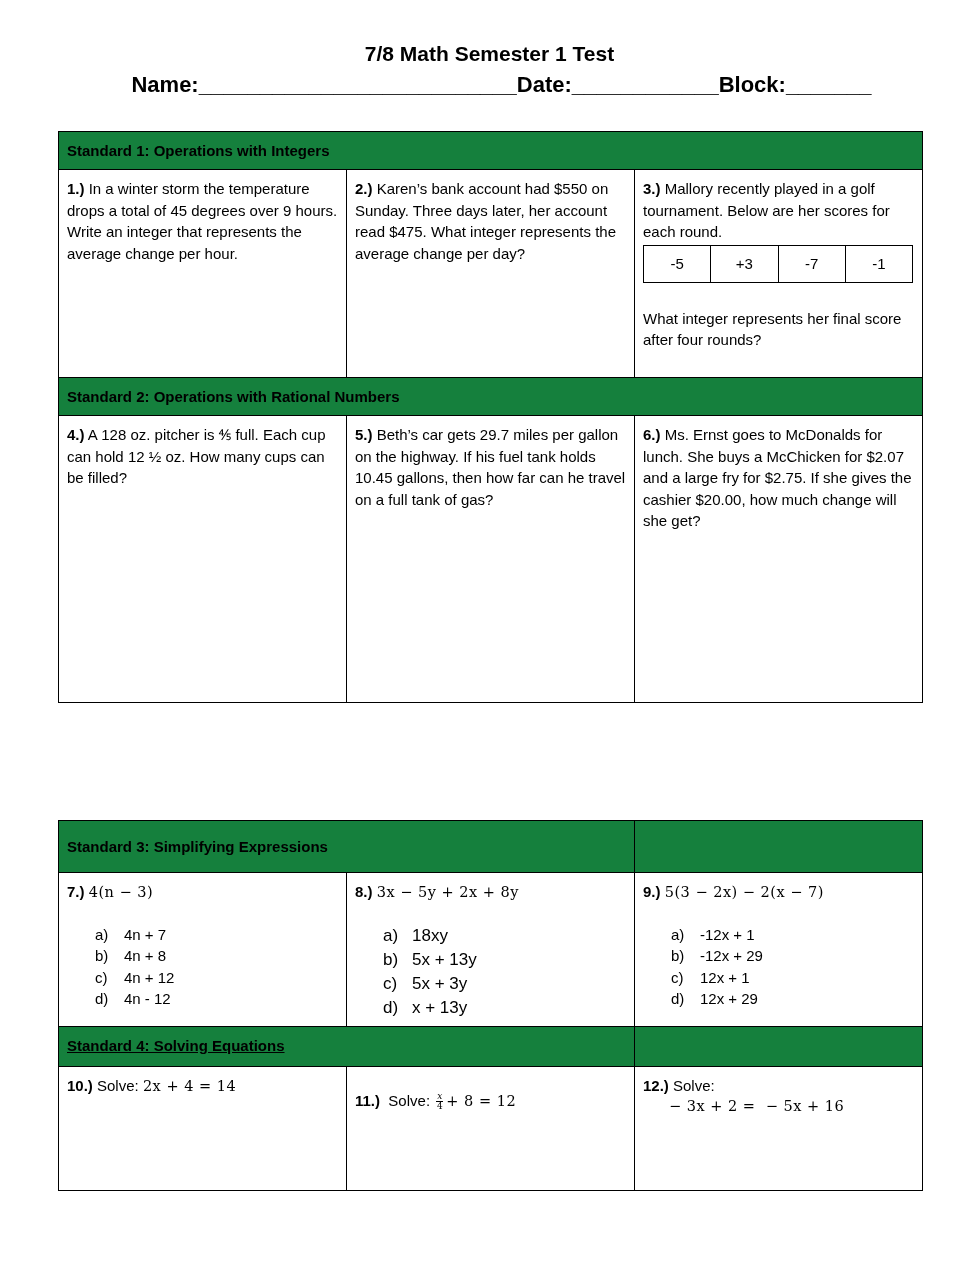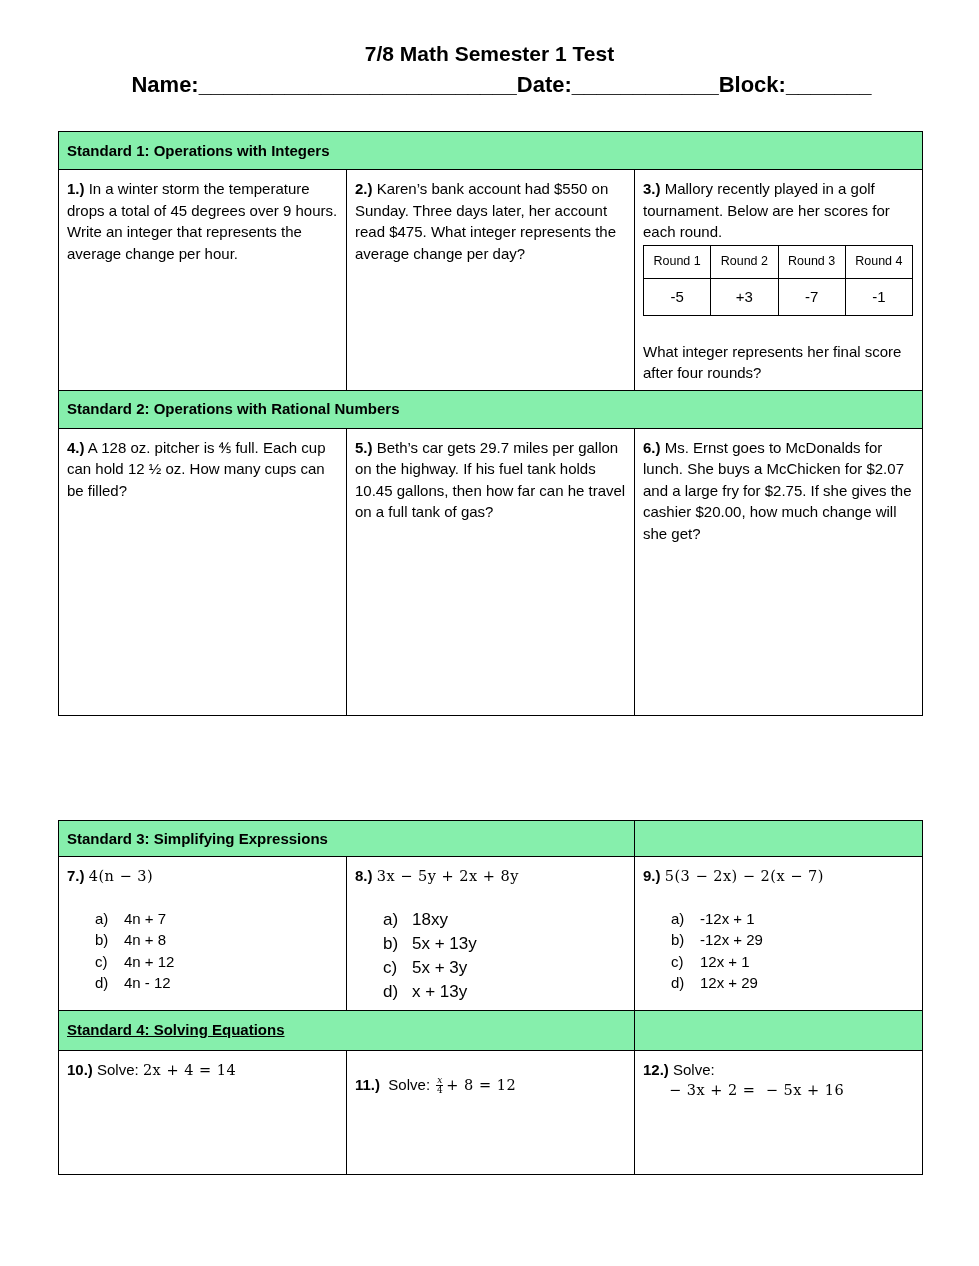--- a/index.html
+++ b/index.html
@@ -18,21 +18,21 @@
     table.grid {
       position: absolute; left: 58px; width: 864px;
       border-collapse: collapse; table-layout: fixed;
     }
     table.grid td {
       border: 1.5px solid #000; vertical-align: top;
       padding: 8px 8px 6px 8px;
       font-size: 15px; line-height: 21.5px;
     }
     table.grid td.hdr {
-      background: #86efac; font-weight: bold; font-size: 15px;
+      background: #15803d; font-weight: bold; font-size: 15px;
       padding: 0 8px; vertical-align: middle;
     }
     .qnum { font-weight: bold; }
     .big { font-size: 17px; line-height: 22px; }
     .math { font-family: "DejaVu Serif", serif; font-size: 14.5px; letter-spacing: 0.5px; }
 
     #t1 { top: 131px; }
     #t2 { top: 820px; }
 
     .golf {
@@ -81,26 +81,20 @@
     </td>
     <td>
       <span class="qnum">2.)</span><span> Karen’s bank account had $550 on Sunday. Three days later, her account read $475. What integer represents the average change per day?</span>
     </td>
     <td>
       <div>
         <span class="qnum">3.)</span><span> Mallory recently played in a golf tournament. Below are her scores for each round.</span>
       </div>
       <table class="golf">
         <tbody>
-              <tr class="r1">
-          <td>Round 1</td>
-          <td>Round 2</td>
-          <td>Round 3</td>
-          <td>Round 4</td>
-        </tr>
         <tr class="r2">
           <td>-5</td>
           <td>+3</td>
           <td>-7</td>
           <td>-1</td>
         </tr>
       </tbody>
           </table>
       <div style="margin-top:25px">What integer represents her final score after four rounds?</div>
     </td>
@@ -122,21 +116,21 @@
 </tbody>
   </table>
 
 <table class="grid" id="t2">
   <colgroup>
       <col style="width:288px">
       <col style="width:288px">
       <col style="width:288px">
     </colgroup>
   <tbody>
-      <tr style="height:36px">
+      <tr style="height:52px">
     <td class="hdr" colspan="2">Standard 3: Simplifying Expressions</td>
     <td class="hdr"></td>
   </tr>
   <tr style="height:146px">
     <td>
       <div><span class="qnum">7.)</span> <span class="math">4(n − 3)</span></div>
       <ol class="choices">
         <li><span class="lt">a)</span><span>4n + 7</span></li>
         <li><span class="lt">b)</span><span>4n + 8</span></li>
         <li><span class="lt">c)</span><span>4n + 12</span></li>

